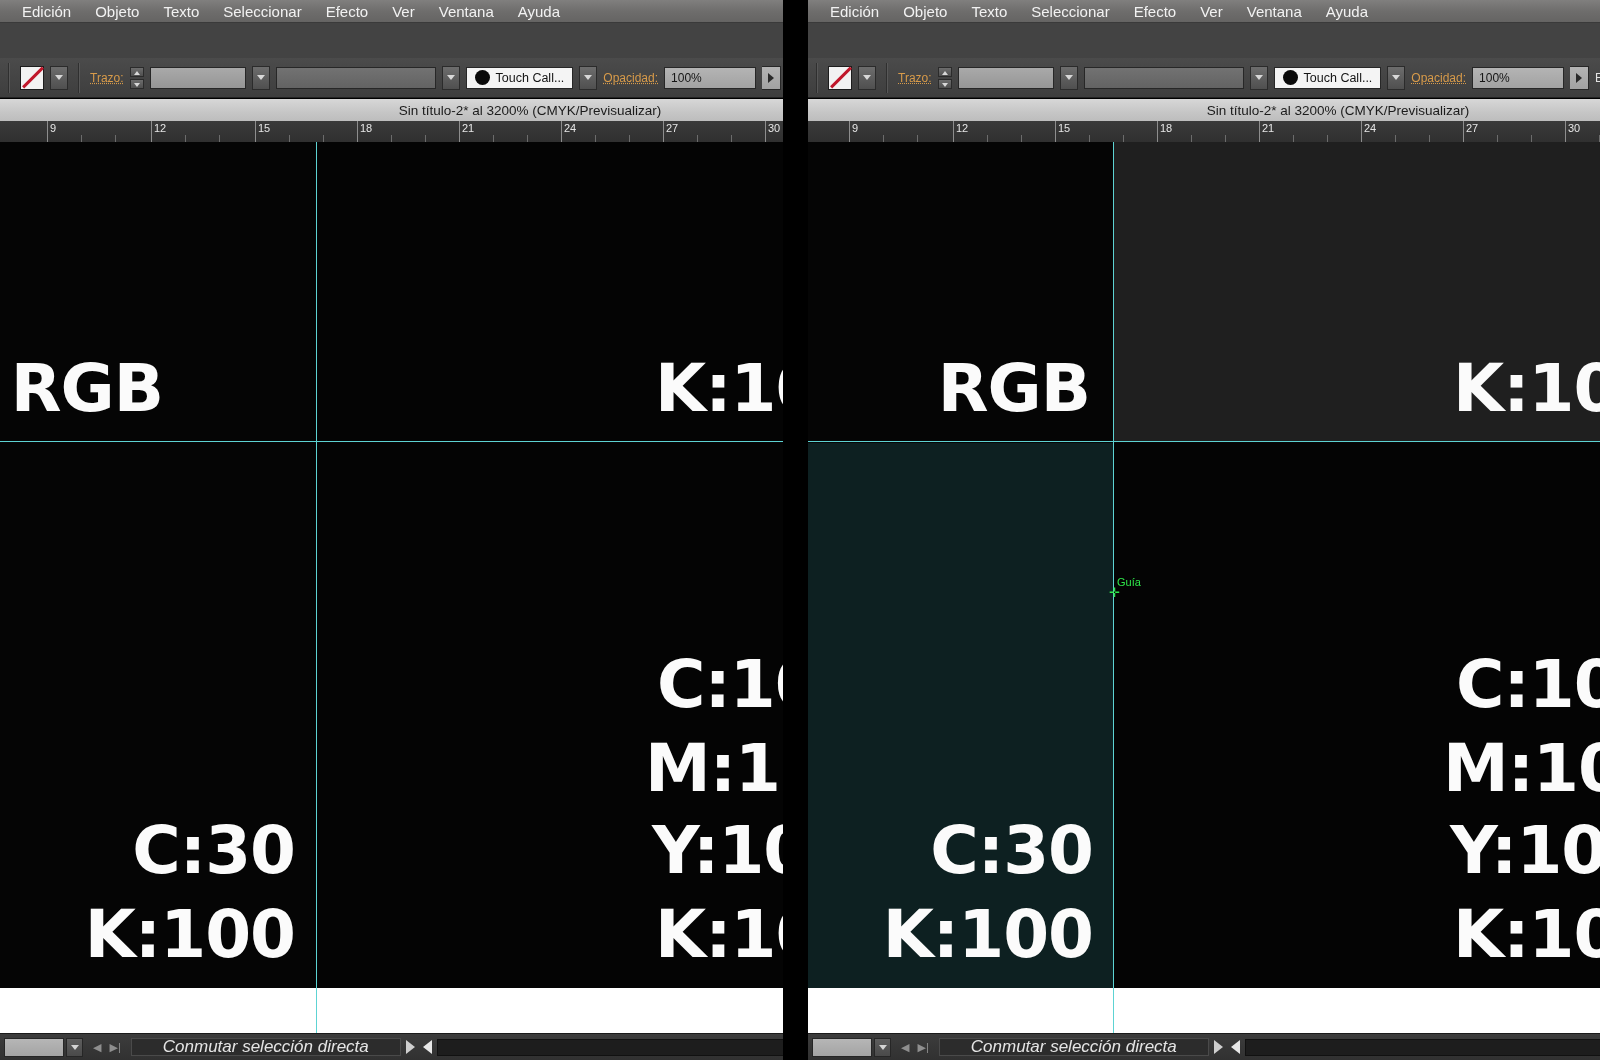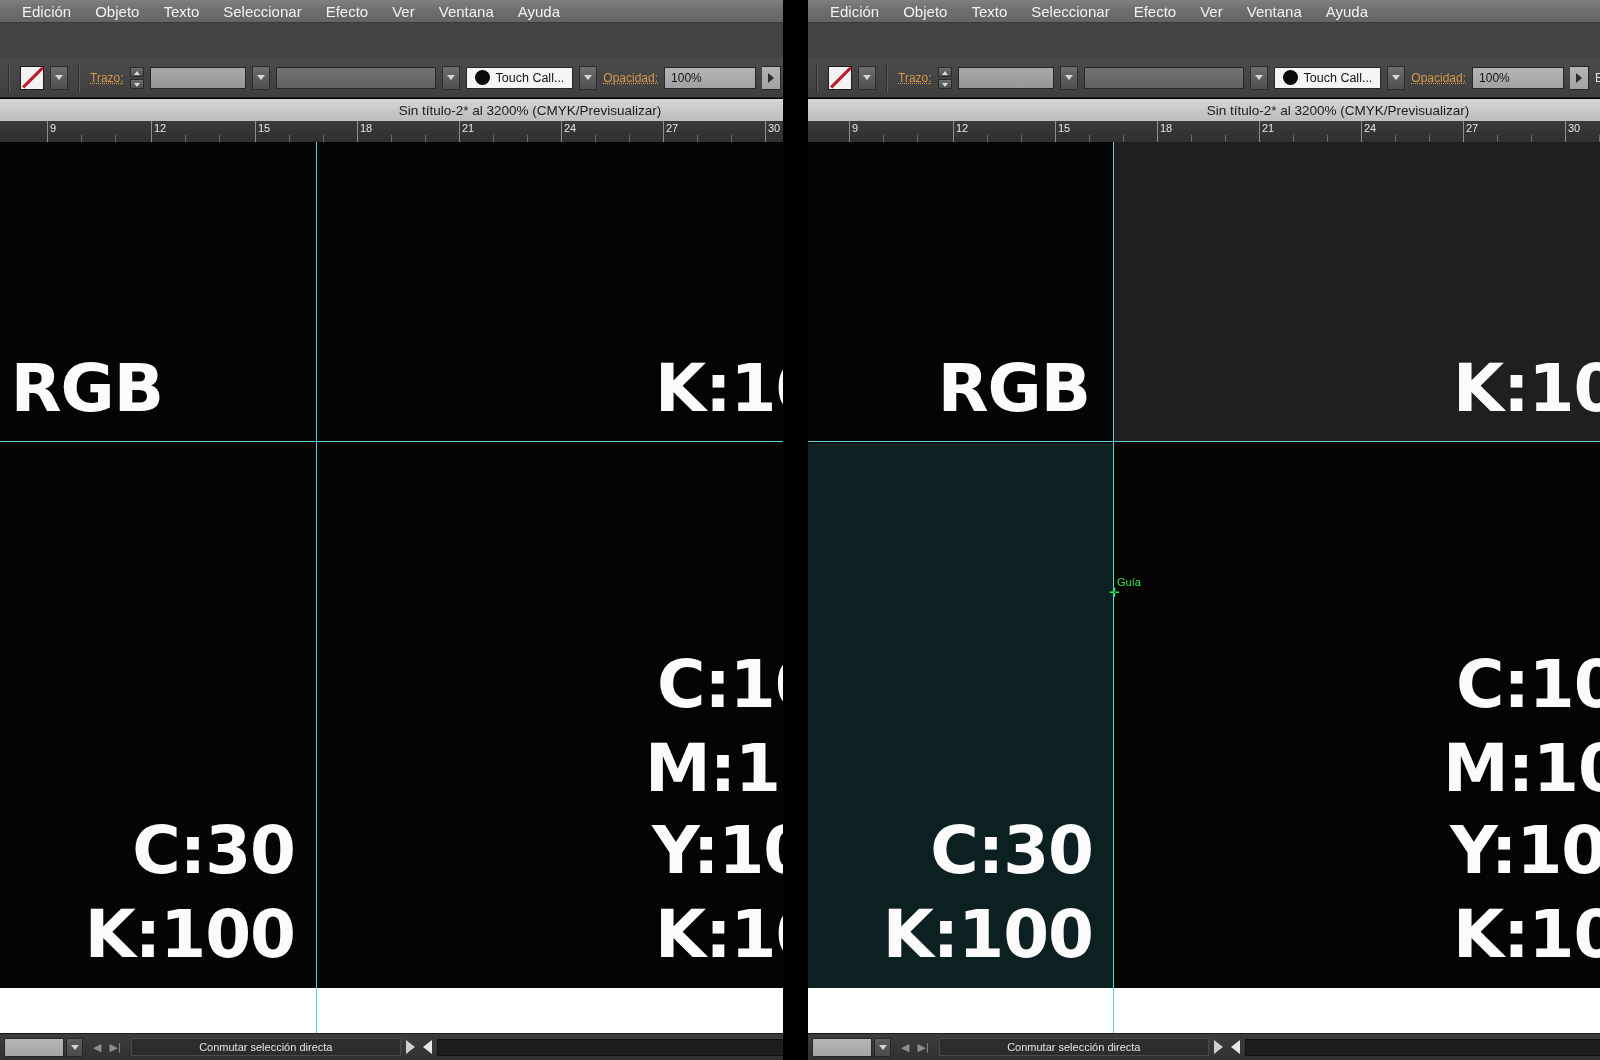--- a/index.html
+++ b/index.html
@@ -345,24 +345,25 @@
     padding: 0 8px;
     color:#8f8f8f; font-size: 11px;
     flex: 0 0 auto;
   }
   .sb-status {
     height: 18px;
     min-width: 270px;
     background: #2c2c2c;
     border: 1px solid #4a4a4a;
     color: #e5e5e5;
-    font-size: 11px;
+    font-size: 17px;
     display:flex; align-items:center; justify-content:center;
     box-sizing:border-box;
     flex: 0 0 auto;
+    font-style: italic;
   }
   .sb-tri-right, .sb-tri-left {
     width: 0; height: 0;
     border-top: 7px solid transparent;
     border-bottom: 7px solid transparent;
     flex: 0 0 auto;
     margin: 0 3px;
   }
   .sb-tri-right { border-left: 9px solid #cfcfcf; }
   .sb-tri-left  { border-right: 9px solid #e8e8e8; }

